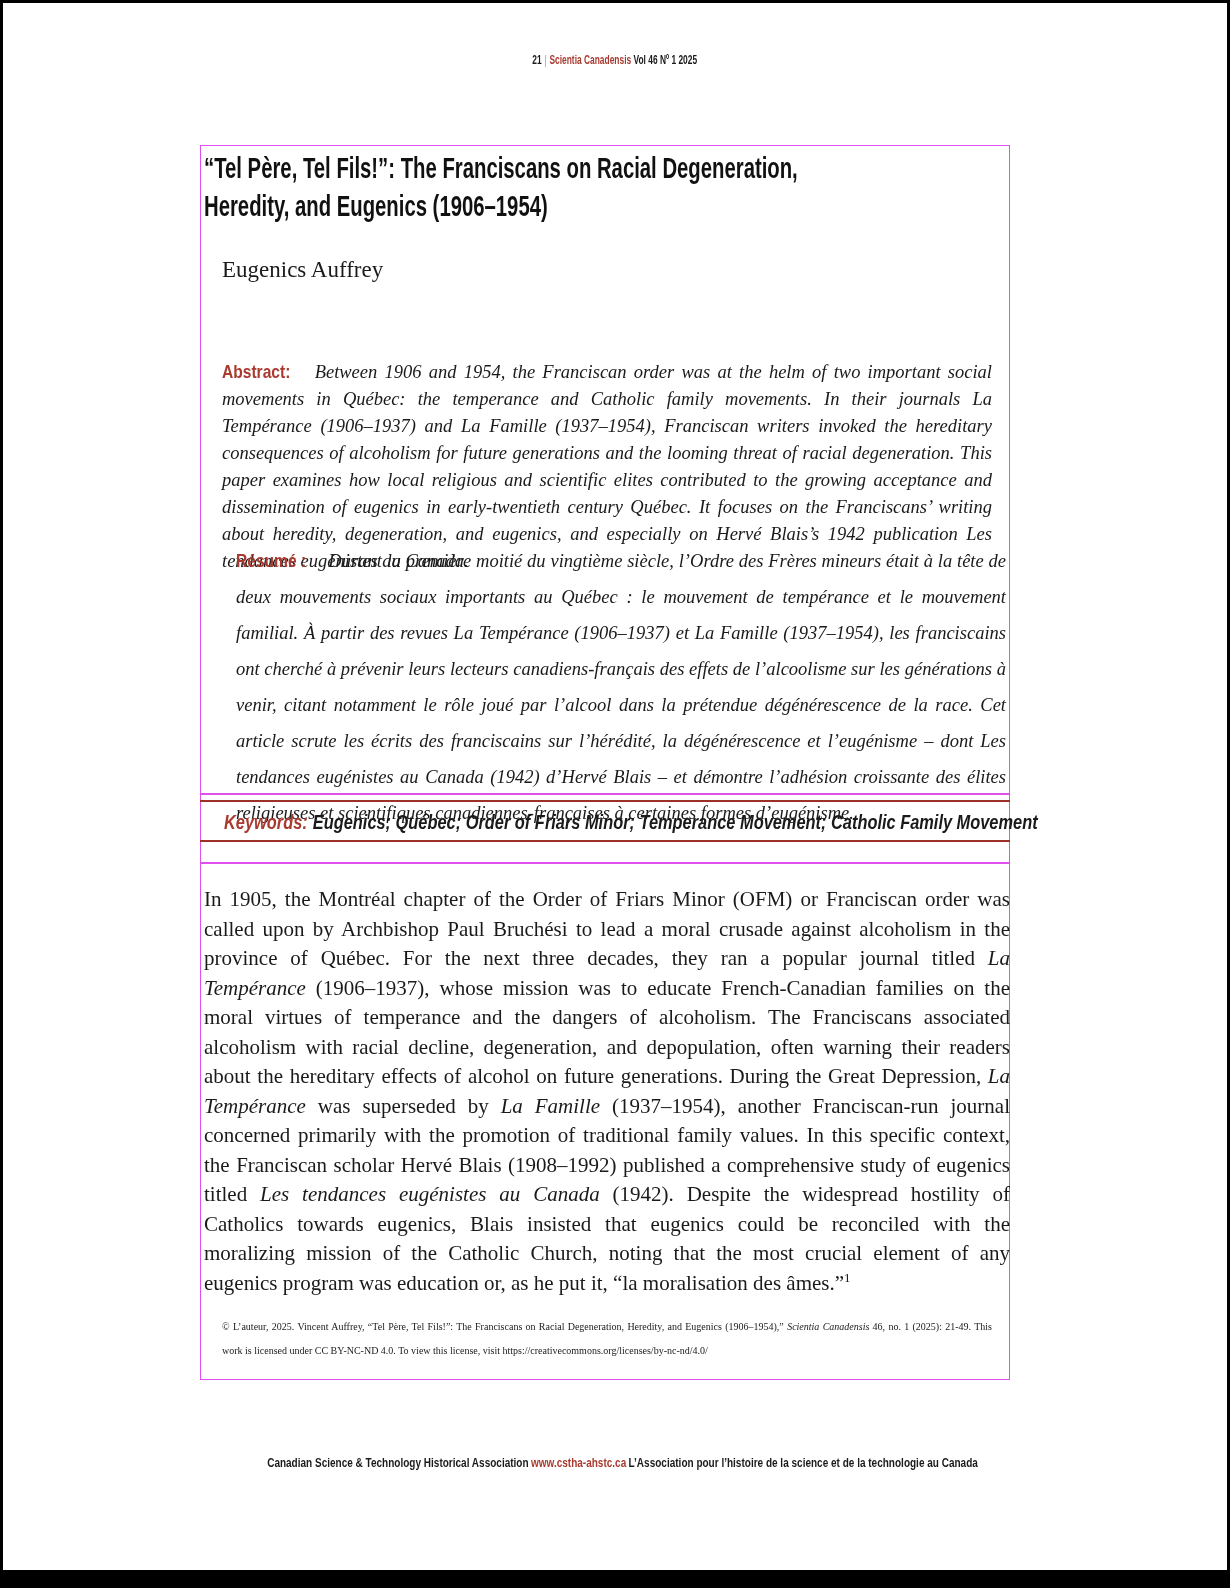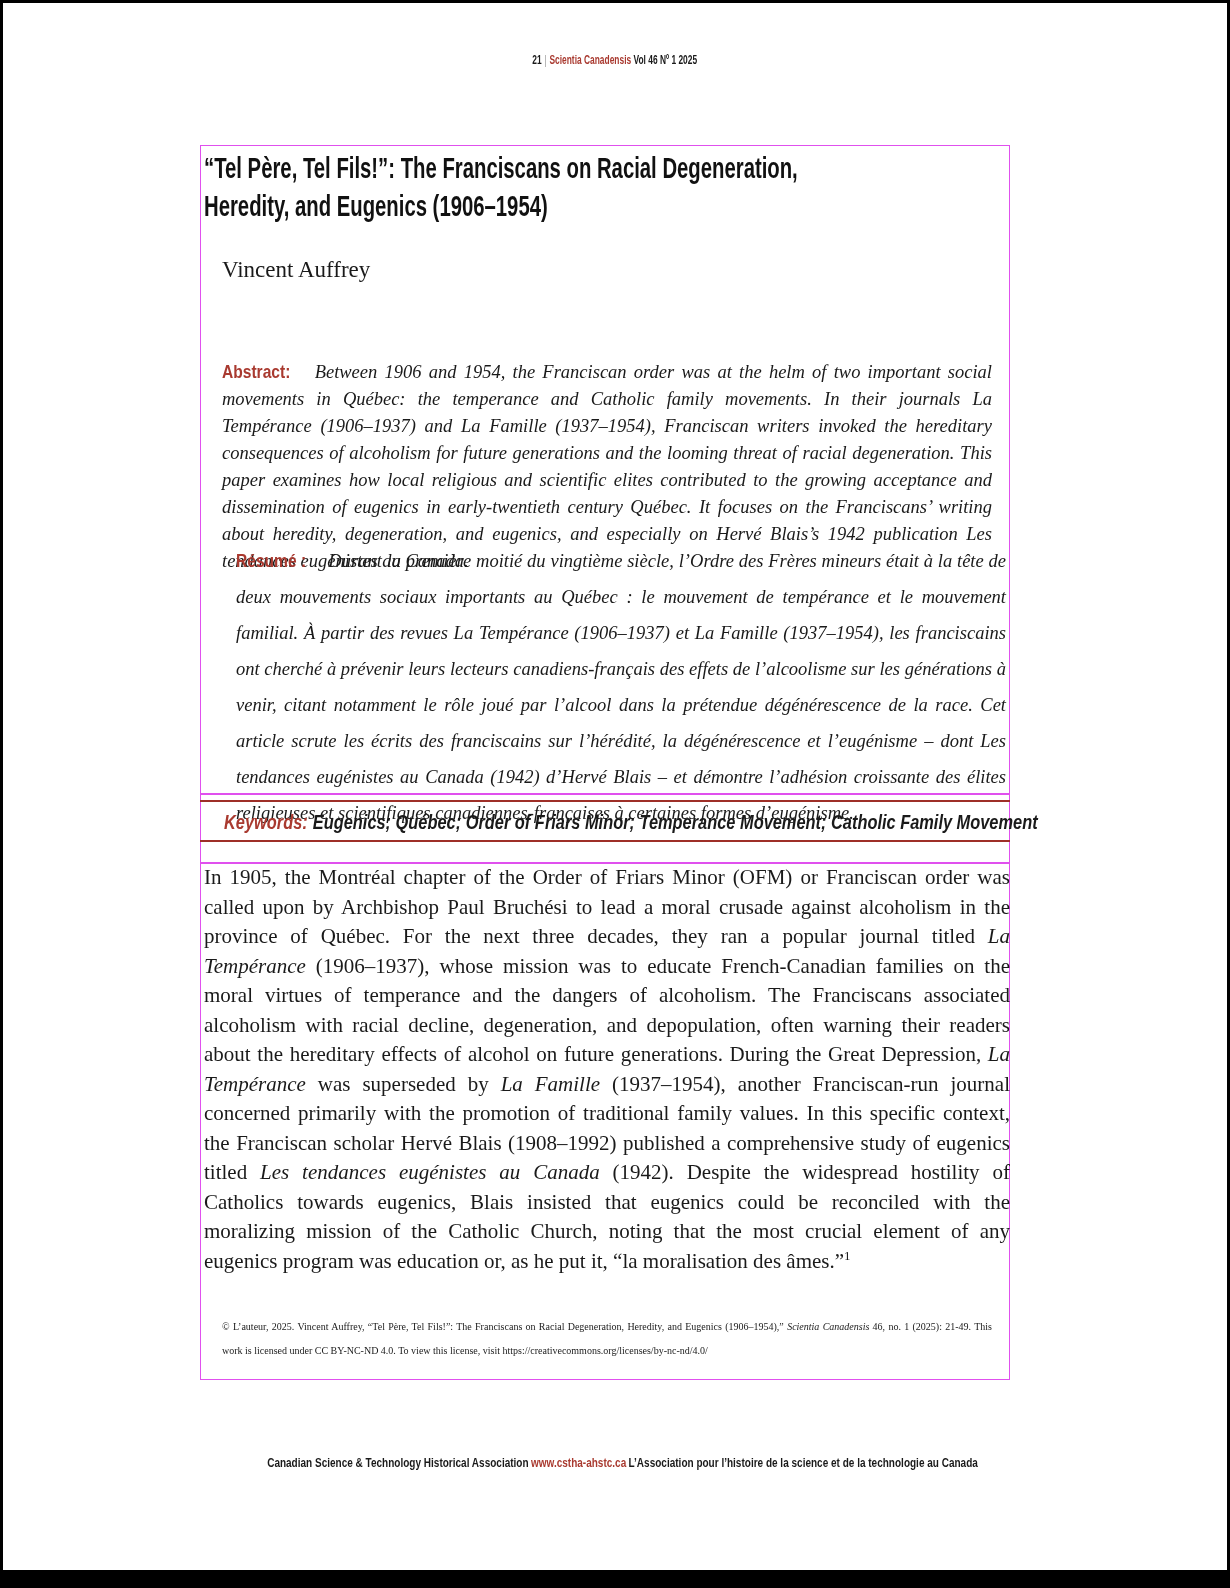--- a/index.html
+++ b/index.html
@@ -54,21 +54,21 @@
 
   
   .rule { left:197px; width:810px; height:2px; background:#9e2f28; }
   .rule-top { top:797px; }
   .rule-bottom { top:837px; }
   .keywords-line { left:221px; top:808px; font-size:19.5px; white-space:nowrap;font-style:italic; }
   .keywords-line .scale { transform:scaleX(0.84); }
   .keywords-line .kw-label { color:#a93a30; margin-right:6px; }
 
   
-  .body-par { left:201px; top:860px; width:806px;
+  .body-par { left:201px; top:882px; width:806px;
     font-size:21px; line-height:29.5px; text-align:justify; }
   .body-par sup { font-size:13px; line-height:0; }
 
   
   .copyright { left:219px; top:1312px; width:770px;
     font-size:10px; line-height:23.5px; text-align:justify; }
 
   
   .pg-footer { left:8px; top:1452px; width:100%; text-align:center; font-size:13px; }
   .pg-footer .scale { transform:scaleX(0.77); transform-origin:50% 50%; }
@@ -85,21 +85,21 @@
       <span>Vol 46 Nº 1 2025</span>
     </span>
   </div>
 
   <div class="abs annot box-title"></div>
   <div class="abs annot box-keys"></div>
   <div class="abs annot box-body"></div>
 
   <div class="abs article-title cond">“Tel Père, Tel Fils!”: The Franciscans on Racial Degeneration,
 Heredity, and Eugenics (1906–1954)</div>
-  <div class="abs article-author">Vincent Auffrey</div>
+  <div class="abs article-author">Eugenics Auffrey</div>
 
   <div class="abs abstract-par">
     <span class="par-label cond">Abstract:</span>
     <span>Between 1906 and 1954, the Franciscan order was at the helm of two important social movements in Québec: the temperance and Catholic family movements. In their journals La Tempérance (1906–1937) and La Famille (1937–1954), Franciscan writers invoked the hereditary consequences of alcoholism for future generations and the looming threat of racial degeneration. This paper examines how local religious and scientific elites contributed to the growing acceptance and dissemination of eugenics in early-twentieth century Québec. It focuses on the Franciscans’ writing about heredity, degeneration, and eugenics, and especially on Hervé Blais’s 1942 publication Les tendances eugénistes au Canada.</span>
   </div>
 
   <div class="abs resume-par">
     <span class="par-label cond">Résumé :</span>
     <span>Durant la première moitié du vingtième siècle, l’Ordre des Frères mineurs était à la tête de deux mouvements sociaux importants au Québec : le mouvement de tempérance et le mouvement familial. À partir des revues La Tempérance (1906–1937) et La Famille (1937–1954), les franciscains ont cherché à prévenir leurs lecteurs canadiens-français des effets de l’alcoolisme sur les générations à venir, citant notamment le rôle joué par l’alcool dans la prétendue dégénérescence de la race. Cet article scrute les écrits des franciscains sur l’hérédité, la dégénérescence et l’eugénisme – dont Les tendances eugénistes au Canada (1942) d’Hervé Blais – et démontre l’adhésion croissante des élites religieuses et scientifiques canadiennes-françaises à certaines formes d’eugénisme.</span>
   </div>

